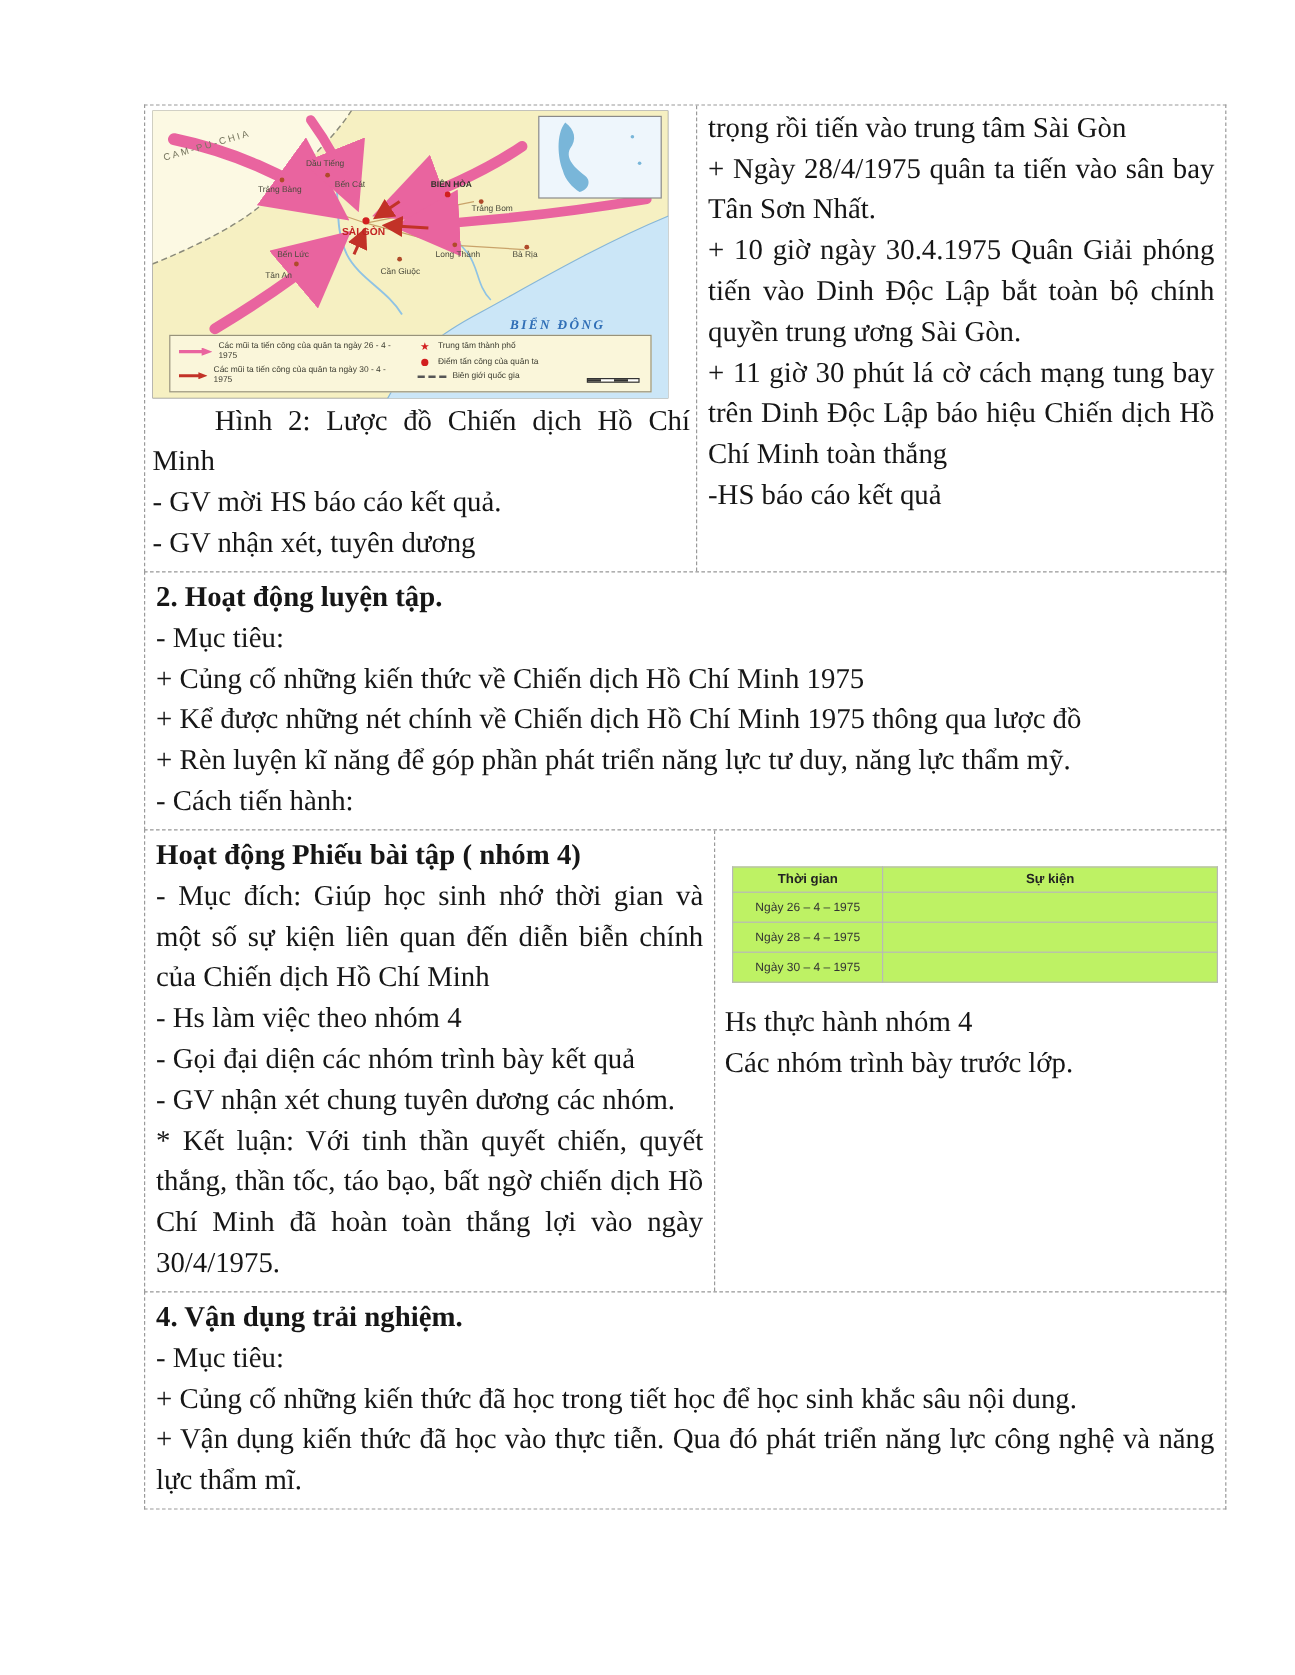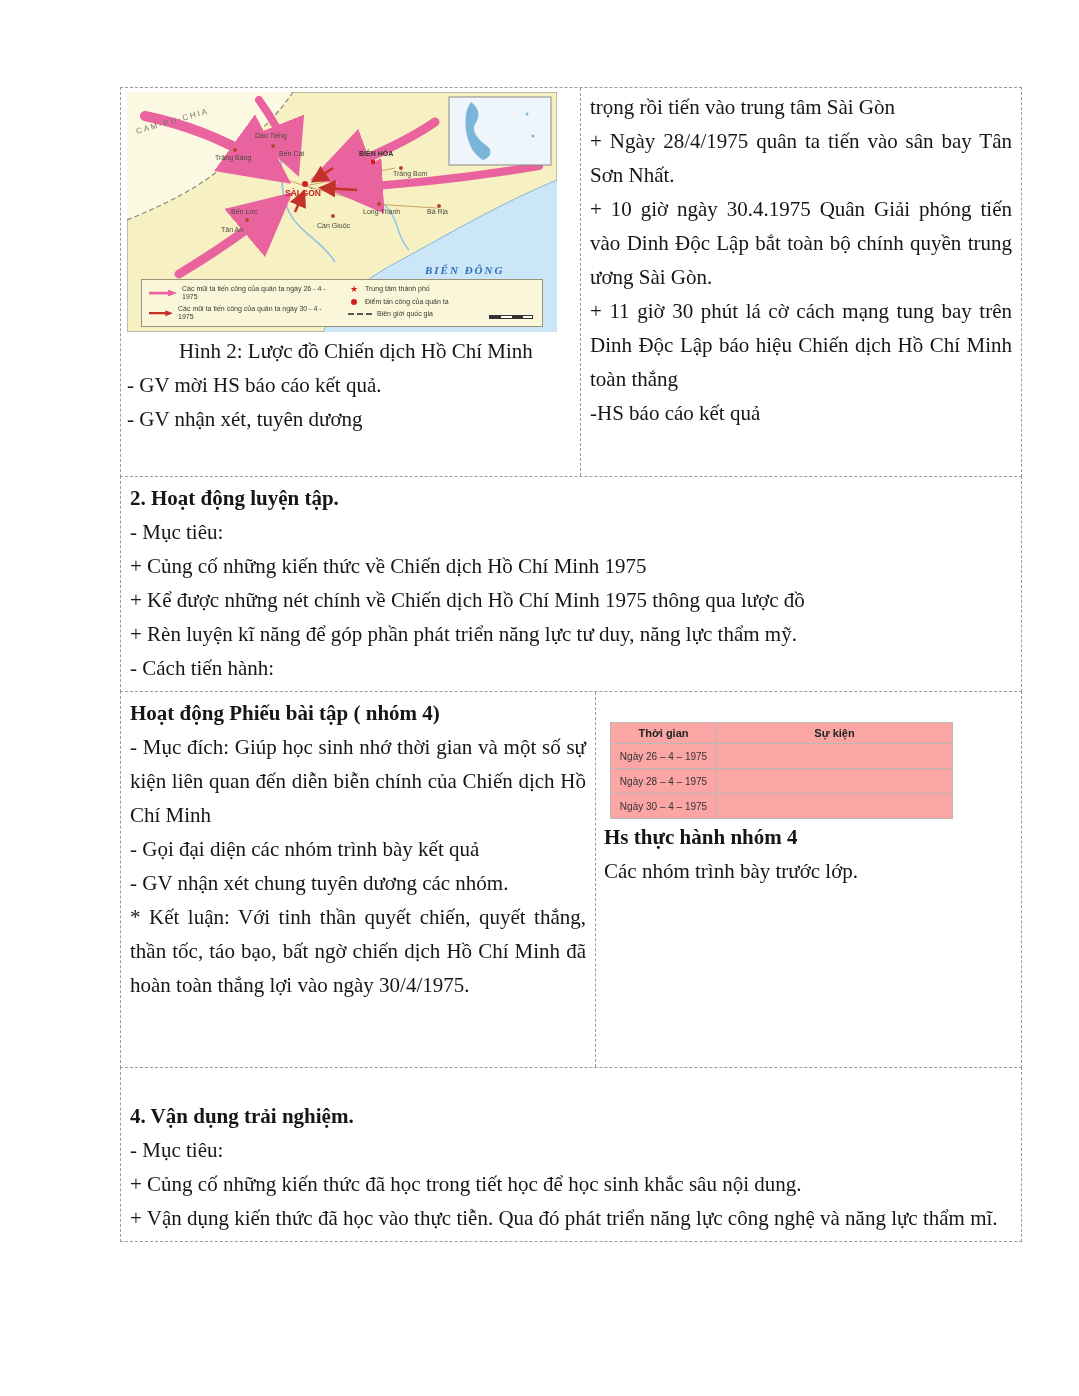--- a/index.html
+++ b/index.html
@@ -14,21 +14,21 @@
   .cell { padding:4px 9px 6px 9px; }
   .c-r1-left  { flex:0 0 460px; border-right:1px dashed #9a9a9a; padding:4px 5px 6px 6px; }
   .c-r1-right { flex:1; padding:2px 9px 6px 9px; }
   .c-r3-left  { flex:0 0 475px; border-right:1px dashed #9a9a9a; }
   .c-r3-right { flex:1; padding:2px 8px 6px 8px; }
   .row1 { min-height:390px; }
   .row2 { min-height:209px; }
   .row3 { min-height:377px; }
   .row4 { min-height:175px;font-family:Liberation Serif, serif; }
   .full { flex-direction:column;justify-content:flex-end; }
-  p { margin:0; font-size:21px; line-height:34px; }
+  p { margin:0; font-size:24px; line-height:34px; }
   .just { text-align:justify; }
   .bold { font-weight:bold; }
   .caption { text-indent:52px; }
 
   
   .map-wrap { position:relative; width:430px; height:240px; margin:0 0 2px 0; }
   .map-svg text { user-select:none; }
   .t-s   { font:7px "Liberation Sans", sans-serif; fill:#4a4a3c; }
   .t-b   { font:bold 7px "Liberation Sans", sans-serif; fill:#33332a; }
   .t-sg  { font:bold 8.5px "Liberation Sans", sans-serif; fill:#c22121; }
@@ -49,27 +49,27 @@
   .sym-arrow-red  { width:24px; height:6px; background:#c23227; flex:0 0 24px;
     clip-path:polygon(0 30%, 68% 30%, 68% 0, 100% 50%, 68% 100%, 68% 70%, 0 70%); }
   .sym-star { color:#d21f1f; font-size:9px; flex:0 0 12px; text-align:center; line-height:9px; }
   .sym-dot  { width:6px; height:6px; border-radius:50%; background:#d21f1f; flex:0 0 6px; margin:0 3px; }
   .sym-dash { width:24px; height:0; border-top:2px dashed #555; flex:0 0 24px; }
   .leg-scale { position:absolute; right:9px; bottom:7px; width:44px; height:4px;
     border:1px solid #333;
     background:repeating-linear-gradient(90deg,#333 0 11px,#fff 11px 22px); }
 
   
-  .worksheet { border-collapse:collapse; width:343px; margin:28px 0 0 6px;
-    font-family:"Liberation Sans", sans-serif; background:#fca5a5; }
+  .worksheet { border-collapse:collapse; width:405px; margin:28px 0 0 6px;
+    font-family:"Liberation Sans", sans-serif; background:#bef264; }
   .worksheet th, .worksheet td { border:1px solid #b8b8b8; }
   .worksheet th { font-size:11px; font-weight:bold; height:21px; color:#222; }
   .worksheet td { font-size:10px; height:25px; text-align:center; color:#333;margin-left:31px; }
   .ws-col-time { width:31%; }
-  .mt-gap { margin-top:1px;font-weight:bold; }
+  .mt-gap { margin-top:16px; }
 </style>
 </head>
 <body>
 
 <div class="doc">
 
   <div class="row row1">
     <div class="cell c-r1-left">
 
       <div class="map-wrap">
@@ -185,20 +185,21 @@
       <p>+ Kể được những nét chính về Chiến dịch Hồ Chí Minh 1975 thông qua lược đồ</p>
       <p>+ Rèn luyện kĩ năng để góp phần phát triển năng lực tư duy, năng lực thẩm mỹ.</p>
       <p>- Cách tiến hành:</p>
     </div>
   </div>
 
   <div class="row row3">
     <div class="cell c-r3-left">
       <p class="bold">Hoạt động Phiếu bài tập ( nhóm 4)</p>
       <p class="just">- Mục đích: Giúp học sinh nhớ thời gian và một số sự kiện liên quan đến diễn biễn chính của Chiến dịch Hồ Chí Minh</p>
+      <p>- Hs làm việc theo nhóm 4</p>
       <p>- Gọi đại diện các nhóm trình bày kết quả</p>
       <p>- GV nhận xét chung tuyên dương các nhóm.</p>
       <p class="just">* Kết luận: Với tinh thần quyết chiến, quyết thắng, thần tốc, táo bạo, bất ngờ chiến dịch Hồ Chí Minh đã hoàn toàn thắng lợi vào ngày 30/4/1975.</p>
     </div>
 
     <div class="cell c-r3-right">
       <table class="worksheet">
         <thead>
           <tr>
             <th class="ws-col-time">Thời gian</th>

